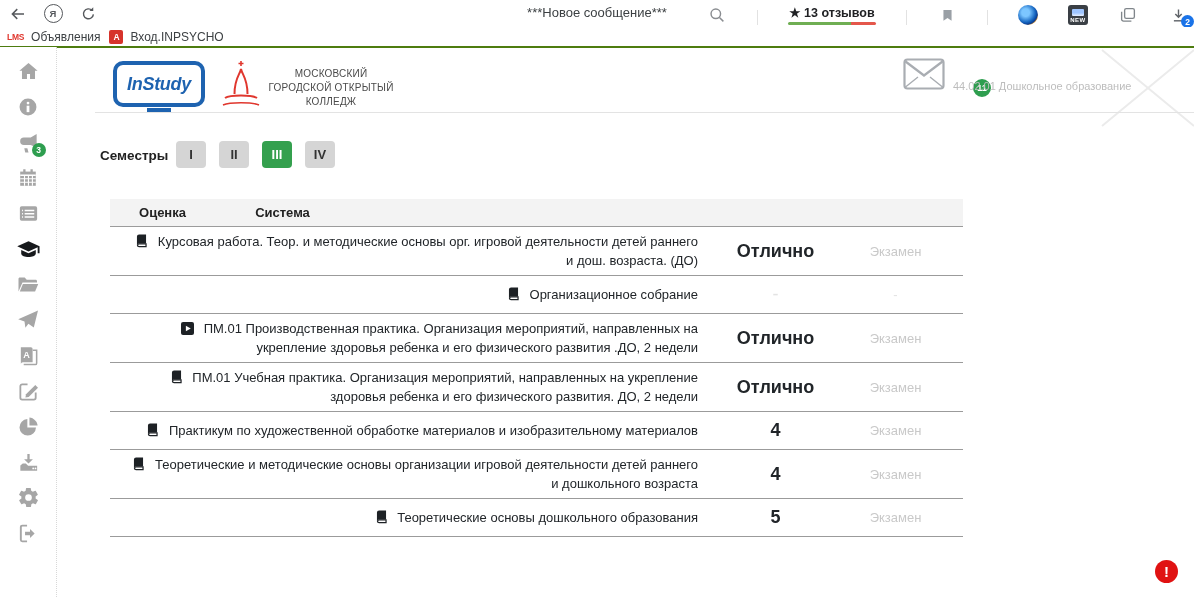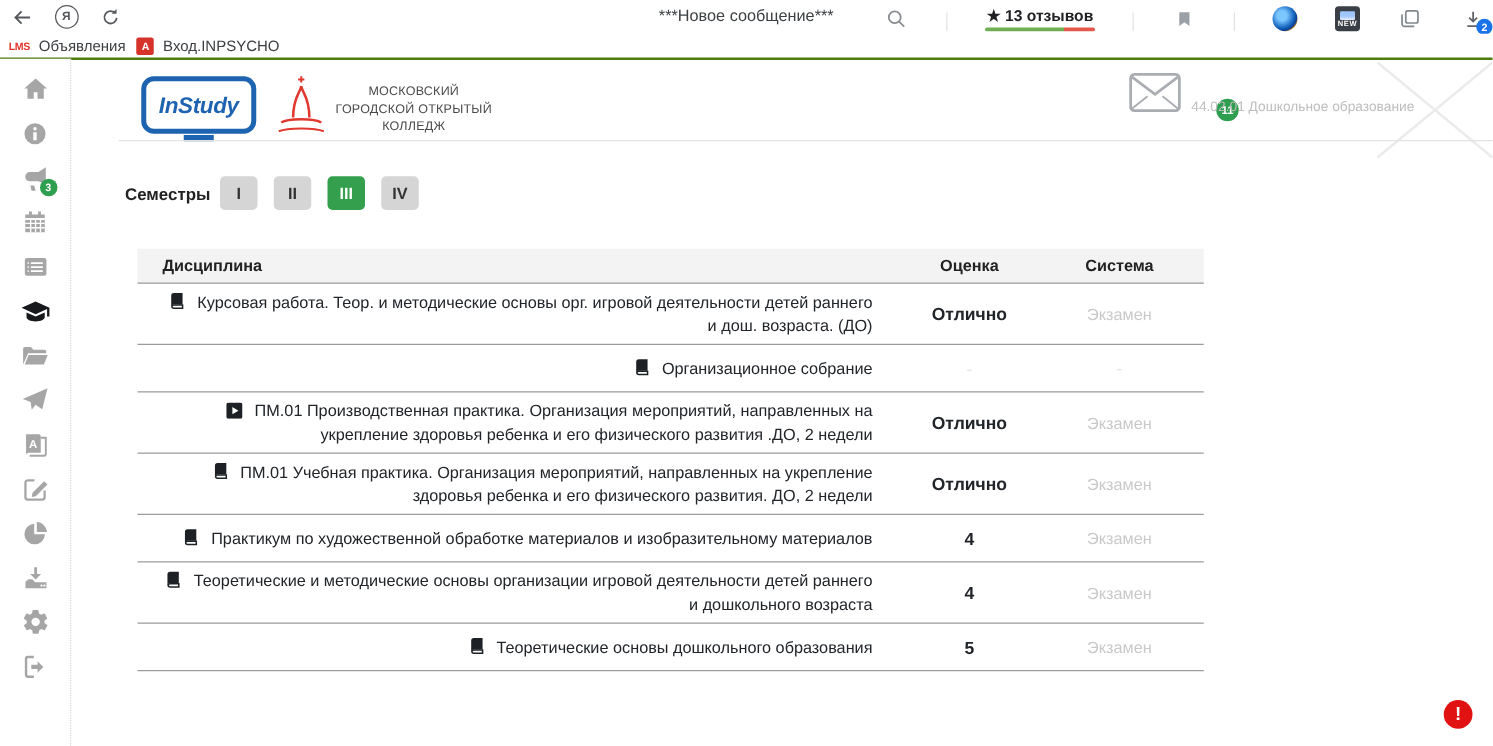--- a/index.html
+++ b/index.html
@@ -68,21 +68,21 @@
 
   
   .grades{position:absolute;left:110px;top:199px;width:853px;}
   .g-head{display:flex;align-items:center;background:#f3f3f3;height:27px;font-size:13px;font-weight:700;color:#222;
           border-bottom:1px solid #9b9b9b;}
   .col-name{flex:1;padding-left:20px;box-sizing:border-box;}
   .col-grade{width:105px;text-align:center;}
   .col-system{width:135px;text-align:center;}
   .g-row{display:flex;align-items:center;border-bottom:1px solid #9b9b9b;padding:4.5px 0;min-height:28px;cursor:pointer;}
   .g-row .col-name{font-size:13px;line-height:1.5;color:#212529;padding-right:25px;text-align:right;}
-  .g-row .col-grade{font-size:14px;font-weight:700;color:#212529;}
+  .g-row .col-grade{font-size:18px;font-weight:700;color:#212529;}
   .g-row .col-system{font-size:13px;color:#c9c9c9;}
   .muted-dash{color:#e3e3e3 !important;font-weight:400 !important;}
   .d-icon{display:inline-block;vertical-align:-2px;margin-right:6px;}
 
   
   .alert-btn{position:absolute;left:1155px;top:560px;width:23px;height:23px;border-radius:50%;background:#e01212;color:#fff;
              font-weight:800;font-size:15px;display:flex;align-items:center;justify-content:center;cursor:pointer;}
 </style>
 </head>
 <body>
@@ -282,21 +282,20 @@
 
   <button class="sem-tab">II</button>
 
   <button class="sem-tab active">III</button>
 
   <button class="sem-tab">IV</button>
 </div>
 
 <div class="grades">
   <div class="g-head">
-    <div class="col-name">Дисциплина</div>
     <div class="col-grade">Оценка</div>
     <div class="col-system">Система</div>
   </div>
   <div id="table-rows">
   <div class="g-row">
     <div class="col-name">
       <span class="d-icon">
         <svg width="13" height="15" viewBox="0 0 16 17">
               <path fill="#1d2125" d="M13.6 12.3H5a2.6 2.6 0 0 0-2.6 2.1V3.6A2.6 2.6 0 0 1 5 1h8.6z"></path>
               <path fill="none" stroke="#1d2125" stroke-width="1.5" d="M3.1 14.4c0-1 .8-1.7 1.9-1.7h8.6v3.4H5c-1.1 0-1.9-.7-1.9-1.7z"></path>

